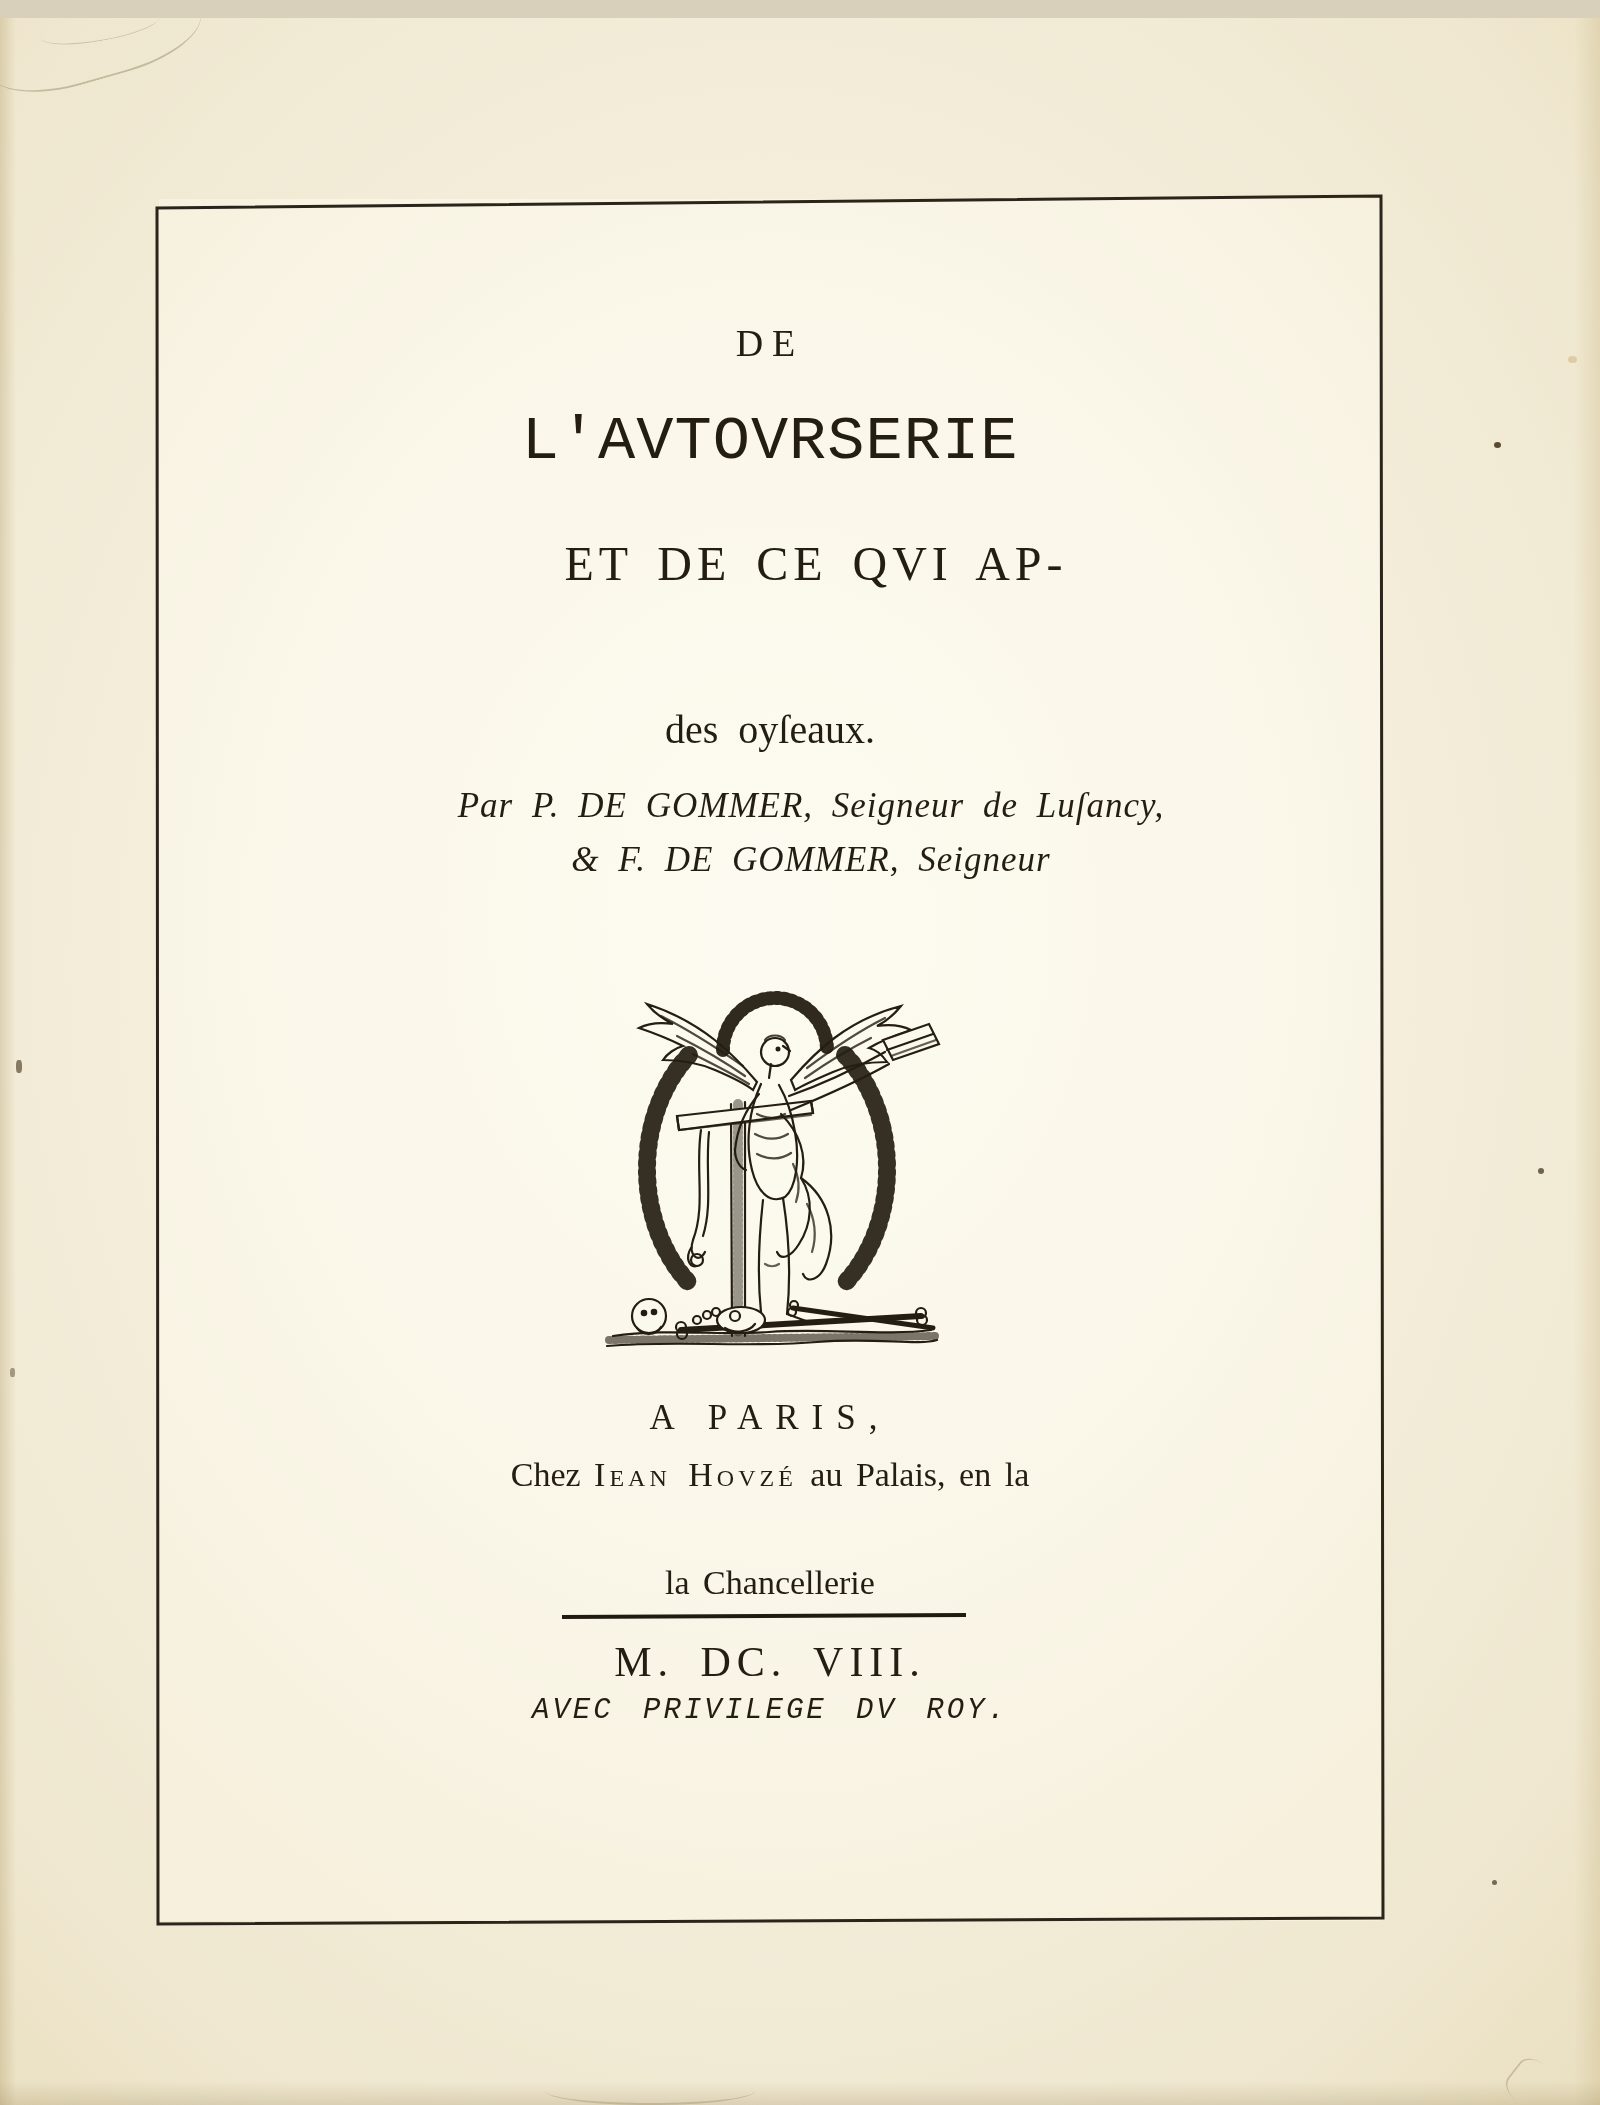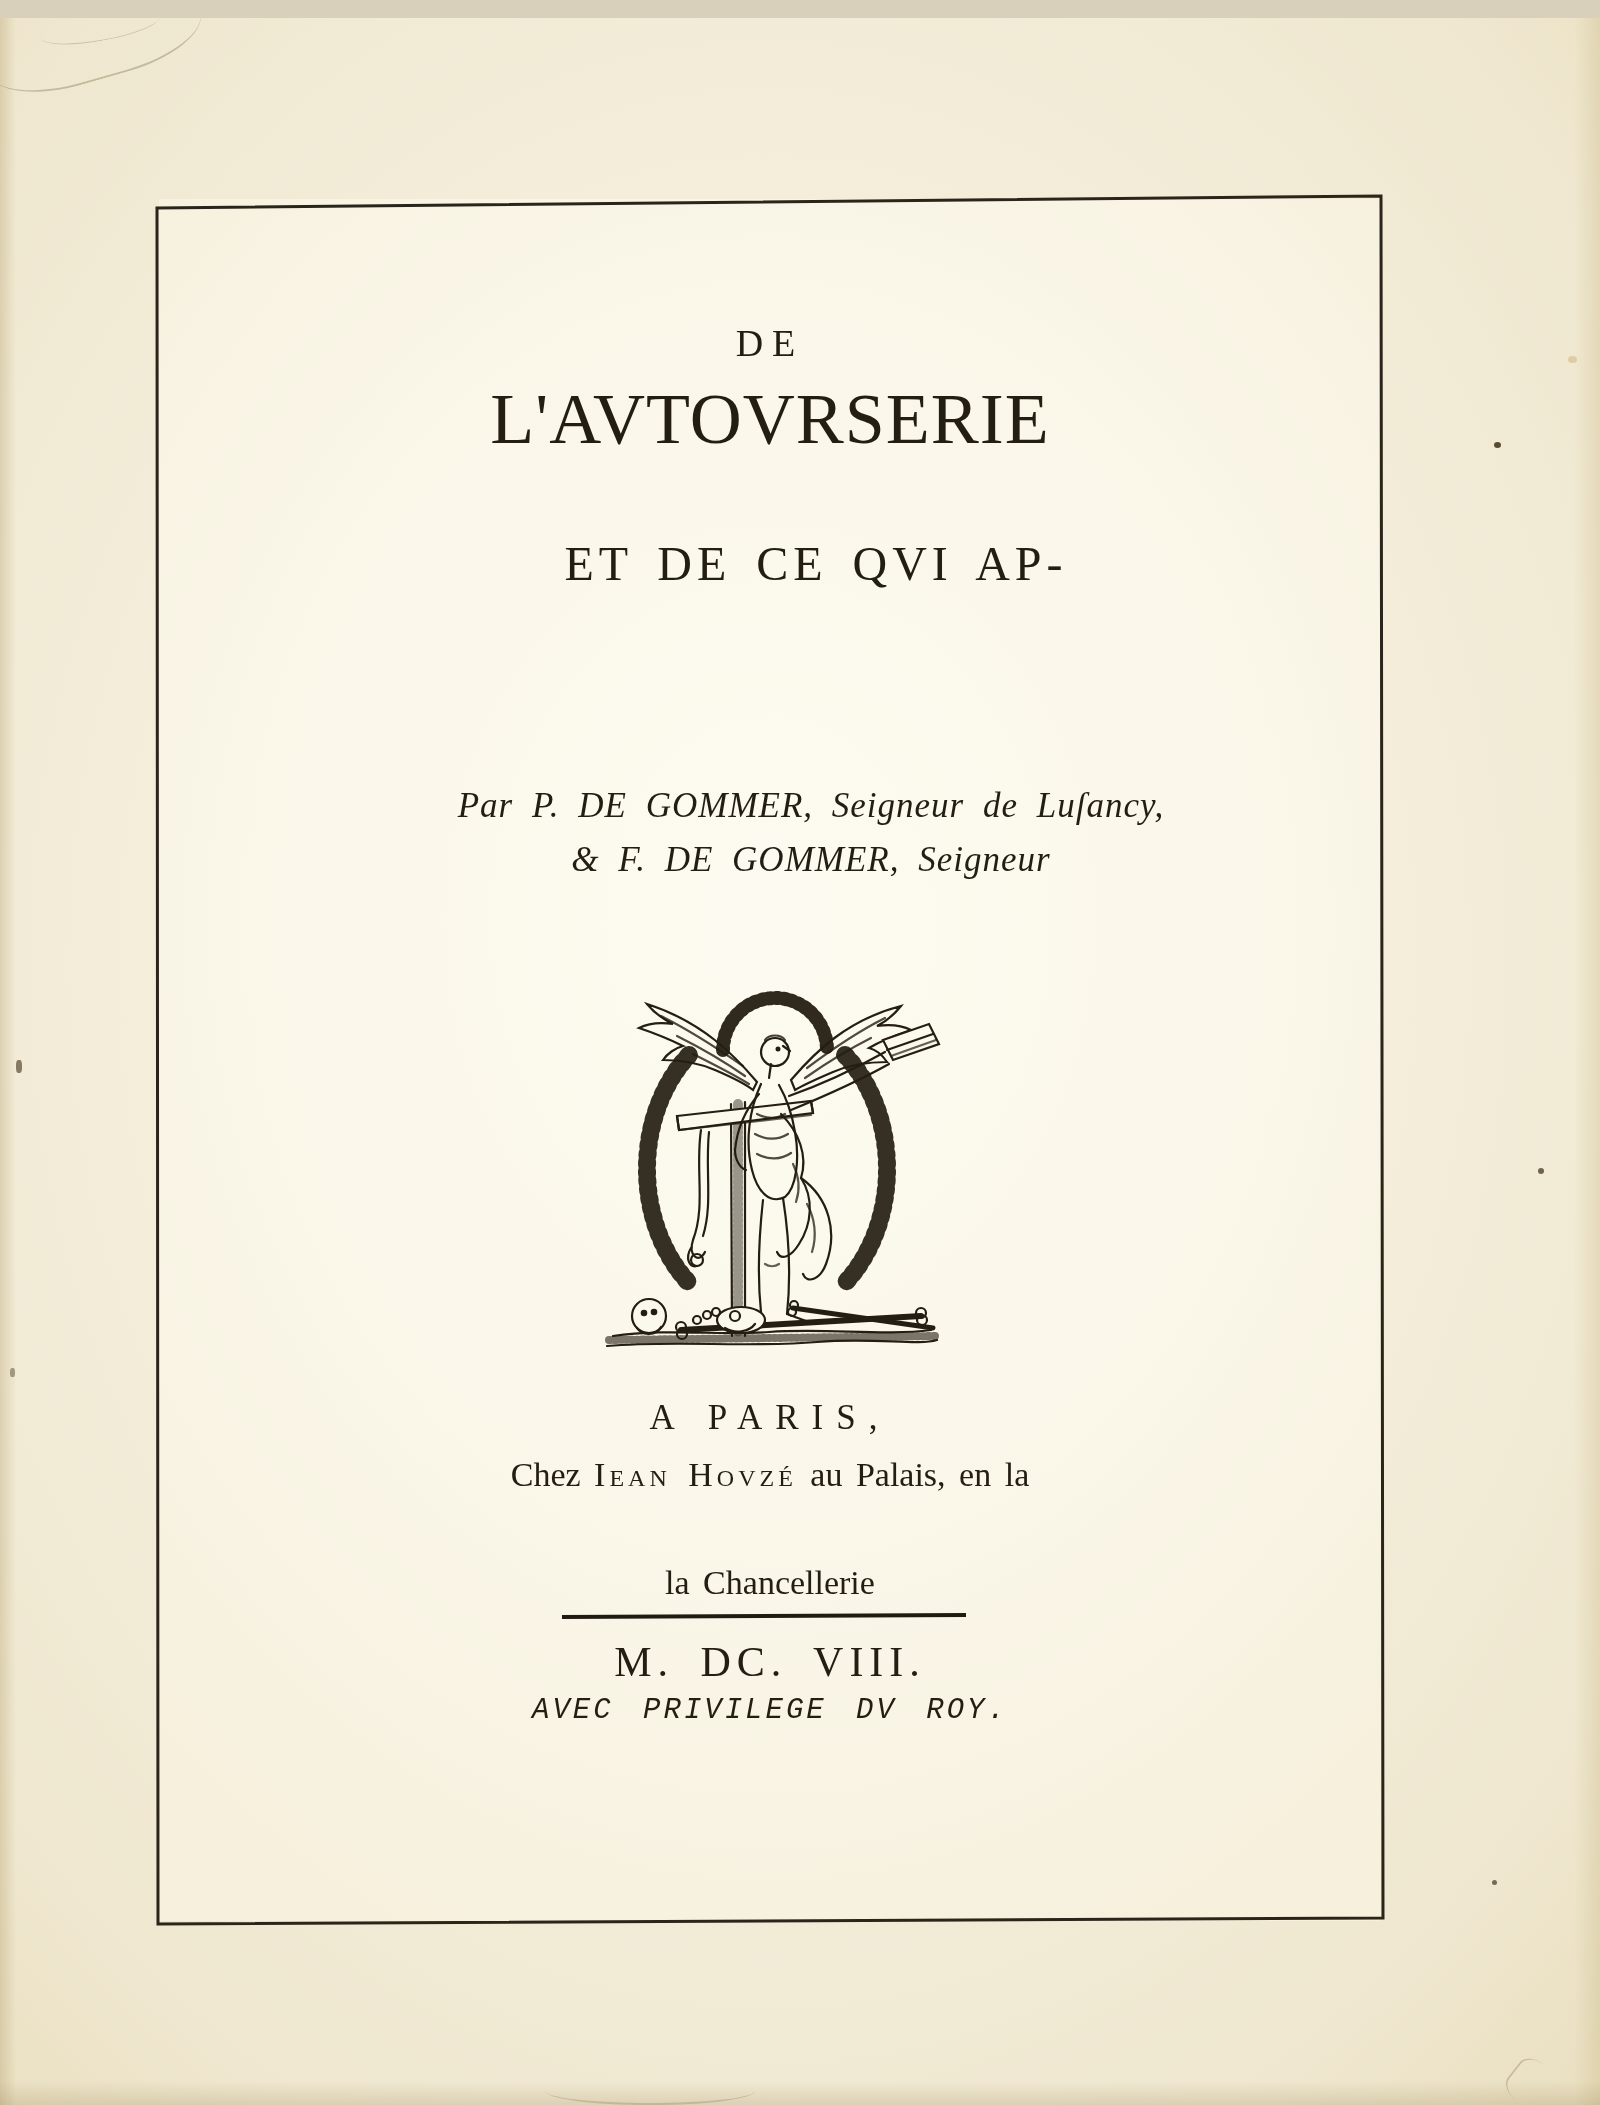--- a/index.html
+++ b/index.html
@@ -15,21 +15,21 @@
   }
   
   .frame-svg{position:absolute;left:0;top:0;pointer-events:none;}
   
   .frame-fill{
     position:absolute;left:159px;top:181px;width:1222px;height:1722px;
     background:radial-gradient(ellipse 900px 1100px at 50% 42%, #fdfbf1 0%, #faf6e8 60%, #f6f0dd 100%);
   }
   .line{position:absolute;left:157px;width:1226px;text-align:center;white-space:nowrap;}
   .t-de        {top:303px;font-size:38px;letter-spacing:9px;}
-  .t-main      {top:360px;font-size:72px;letter-spacing:1px;}
+  .t-main      {top:388px;font-size:62px;letter-spacing:1px;font-family:Liberation Mono, monospace;}
   .t-line2     {top:518px;font-size:48px;letter-spacing:5px;word-spacing:8px;padding-left:46px;}
   .t-line3     {top:612px;font-size:44px;letter-spacing:7px;word-spacing:14px;}
   .t-oyseaux   {top:688px;font-size:40px;word-spacing:10px;}
   .t-author    {font-size:35px;font-style:italic;letter-spacing:1px;word-spacing:9px;padding-left:41px;}
   .t-author1   {top:768px;}
   .t-author2   {top:822px;}
   .t-author3   {top:876px;}
   .t-paris     {top:1380px;font-size:35px;letter-spacing:13px;}
   .t-imprint   {font-size:34px;word-spacing:5px;}
   .t-imp1      {top:1438px;}
@@ -74,20 +74,21 @@
 
   <div class="frame-fill"></div>
 
   <svg class="frame-svg" width="1600" height="2105" viewBox="0 0 1600 2105">
     <polygon points="157,190 1381,178 1383,1900 158,1906" fill="none" stroke="#2b241a" stroke-width="3"></polygon>
   </svg>
 
   <div class="line t-de">DE</div>
   <div class="line t-main">L'AVTOVRSERIE</div>
   <div class="line t-line2">ET DE CE QVI AP-</div>
+  <div class="line t-oyseaux">des oyſeaux.</div>
 
   <div class="line t-author t-author1">Par P. DE GOMMER, Seigneur de Luſancy,</div>
   <div class="line t-author t-author2">&amp; F. DE GOMMER, Seigneur</div>
 
   <svg class="device" viewBox="0 0 370 392">
     <g fill="none" stroke="#241d12" stroke-width="2.2" stroke-linecap="round">
 
       <path d="M104 91 A120 150 0 0 0 104 319" stroke-width="18" stroke-dasharray="3 6" opacity="0.92"></path>
       <path d="M260 91 A120 150 0 0 1 260 319" stroke-width="18" stroke-dasharray="3 6" opacity="0.92"></path>
 

